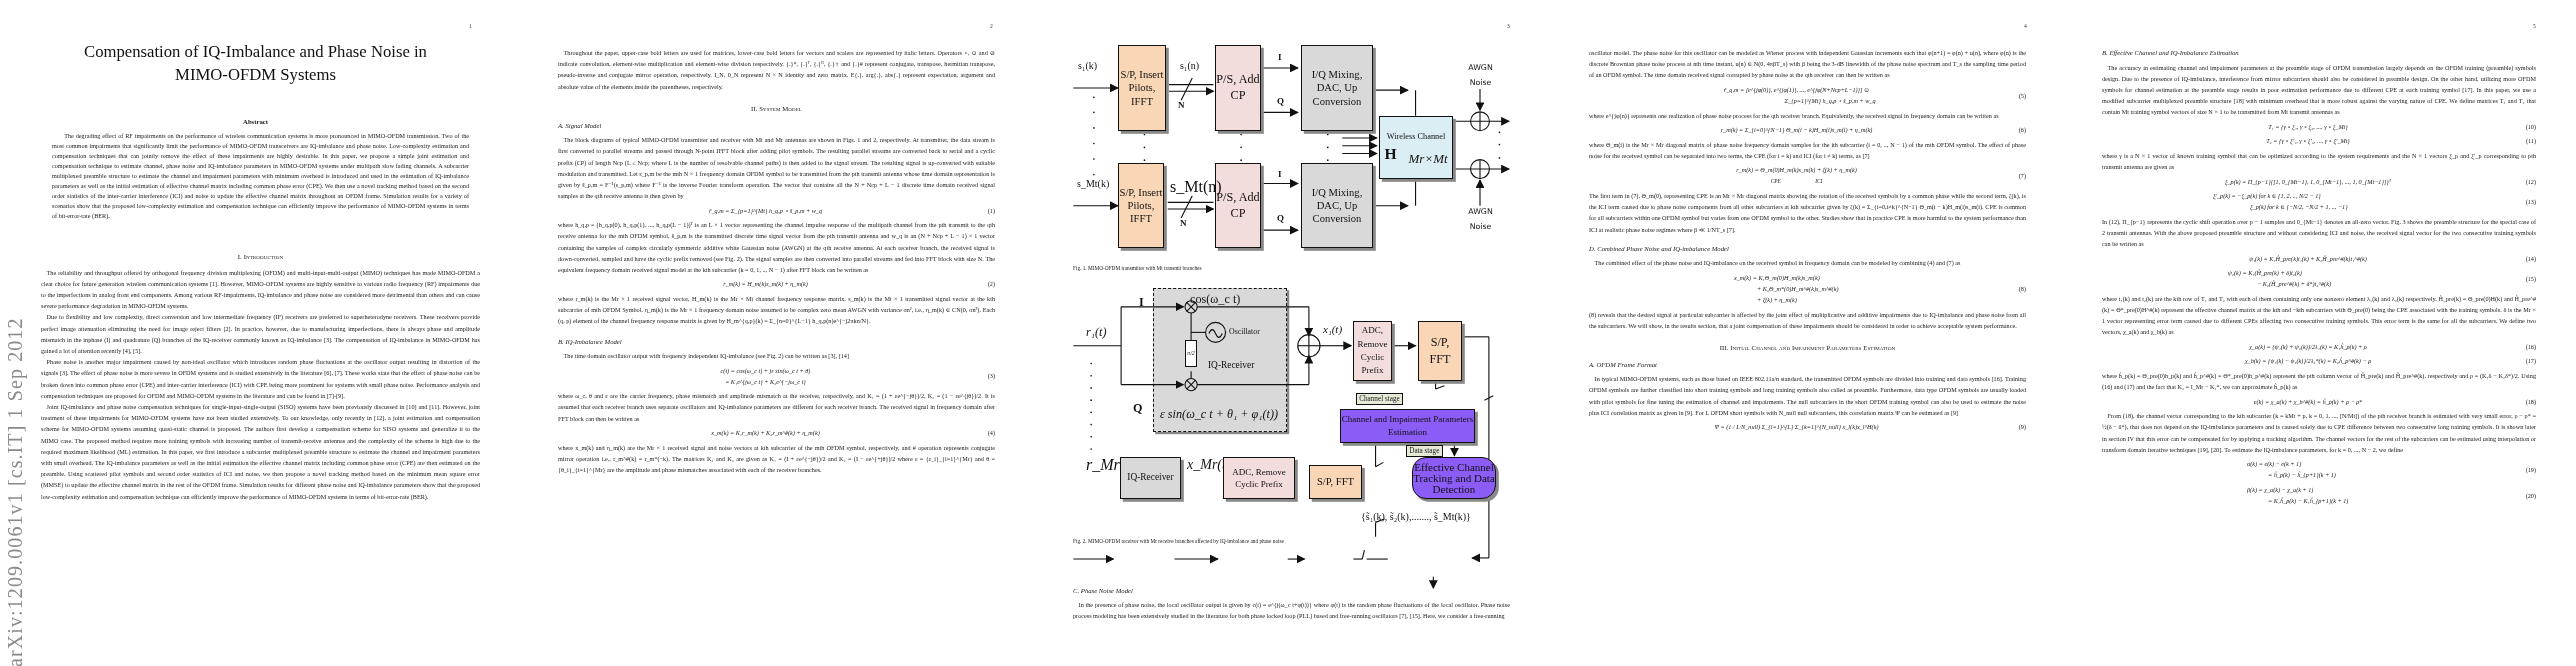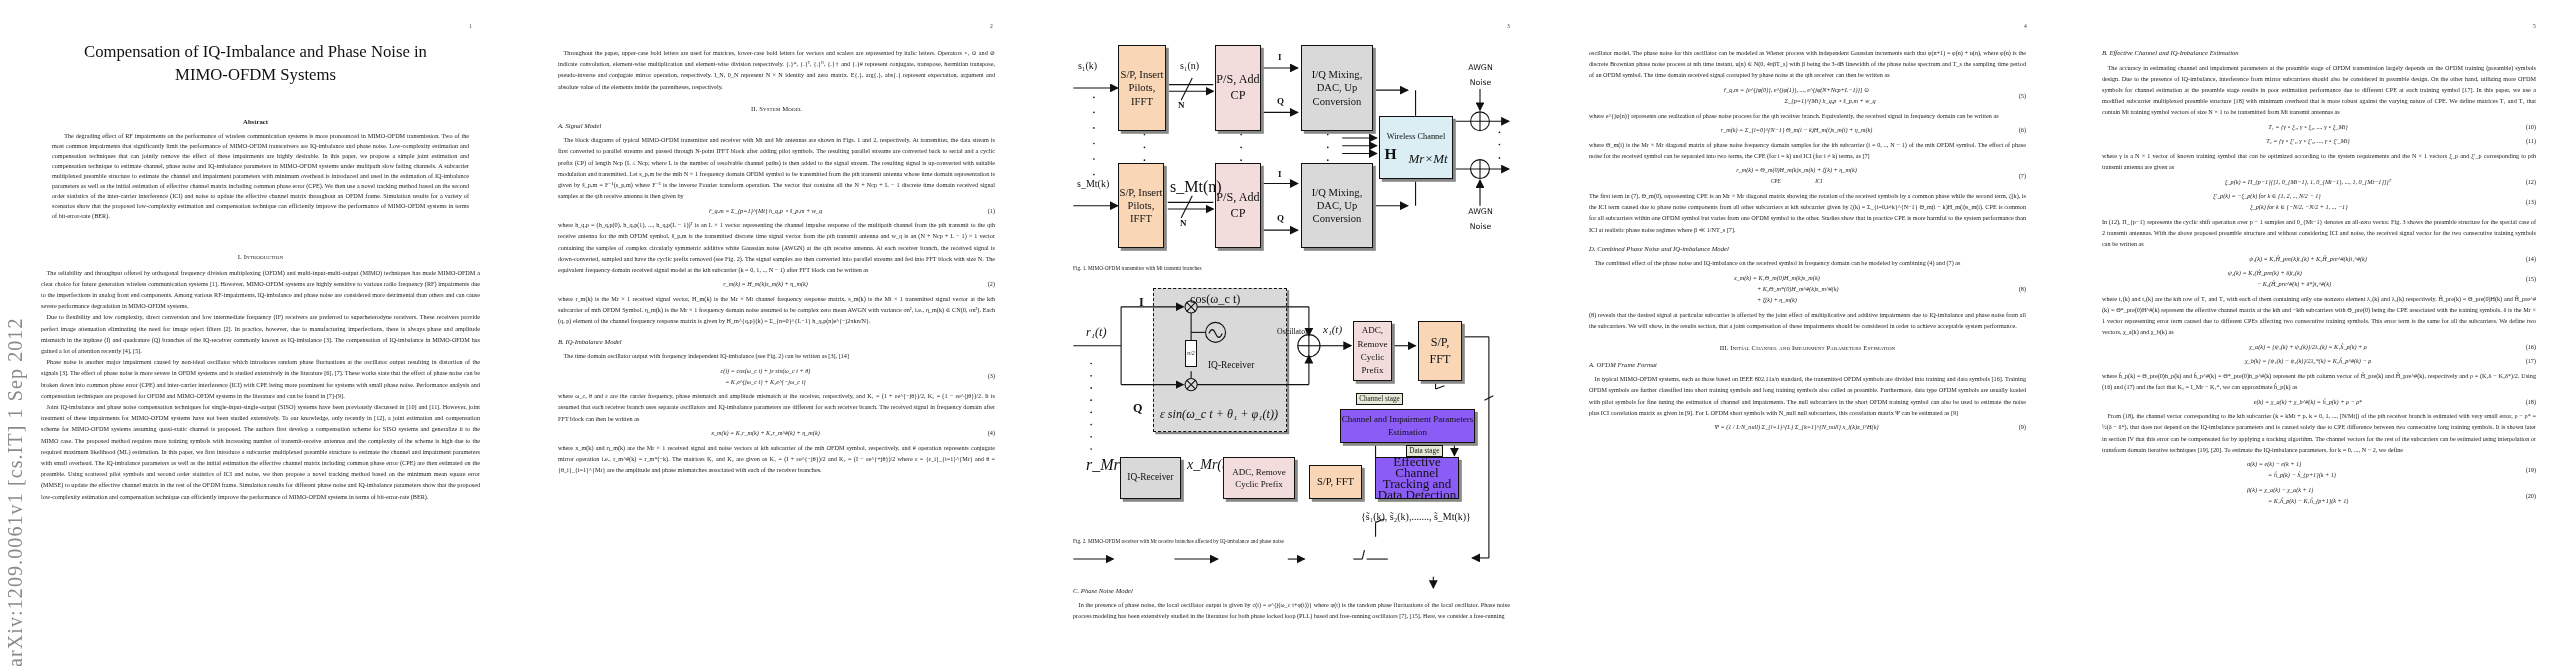--- a/index.html
+++ b/index.html
@@ -247,39 +247,39 @@
         <circle cx="110" cy="720" r="1.5"></circle>
           <circle cx="110" cy="742" r="1.5"></circle>
           <circle cx="110" cy="764" r="1.5"></circle>
         <circle cx="110" cy="786" r="1.5"></circle>
           <circle cx="110" cy="808" r="1.5"></circle>
       </g>
     </svg>
     <div style="position:absolute; left:155px; top:340px; width:10px; height:24.5px; border:0.8px solid #111; background:#fff; font-size:6.1px; font-style:italic; display:flex; align-items:center; justify-content:center;">π/2</div>
     <div class="lbl" style="left:160px; top:292px; font-size:12.2px;">cos(ω_c t)</div>
     <div class="lbl" style="left:130px; top:407px; font-size:12.2px; font-style:italic;">ε sin(ω_c t + θ₁ + φ₁(t))</div>
-    <div class="lbl" style="left:199px; top:327px; font-size:7.8px;margin-left:48px;">Oscillator</div>
+    <div class="lbl" style="left:199px; top:327px; font-size:7.8px;">Oscillator</div>
     <div class="lbl" style="left:178px; top:360px; font-size:9.4px;">IQ-Receiver</div>
     <div class="lbl" style="left:109px; top:295px; font-size:12.2px; font-weight:bold;">I</div>
     <div class="lbl" style="left:103px; top:401px; font-size:12.2px; font-weight:bold;">Q</div>
     <div class="lbl" style="left:56px; top:325px; font-size:12.2px; font-style:italic;">r₁(t)</div>
     <div class="lbl" style="left:293px; top:323px; font-size:11px; font-style:italic;">x₁(t)</div>
 
     <div class="blk pink" style="left:323px; top:321px; width:37px; height:58px; font-size:9px; line-height:13.3px;">ADC, Remove Cyclic Prefix</div>
     <div class="blk peach" style="left:388px; top:321px; width:42px; height:58px; font-size:12.2px; line-height:16.7px;">S/P, FFT</div>
     <div class="tag" style="left:326px; top:393px;">Channel stage</div>
     <div class="blk green" style="left:310px; top:409px; width:133px; height:32px; font-size:9px; line-height:13.3px;">Channel and Impairment Parameters Estimation</div>
     <div class="tag" style="left:376px; top:445px;">Data stage</div>
 
     <div class="lbl" style="left:56px; top:456px; font-size:16px; font-style:italic;">r_Mr(t)</div>
     <div class="lbl" style="left:157px; top:457px; font-size:14px; font-style:italic;">x_Mr(t)</div>
     <div class="blk gray" style="left:90px; top:457px; width:59px; height:40px; font-size:9.4px; line-height:13.3px;">IQ-Receiver</div>
     <div class="blk pink" style="left:193px; top:457px; width:70px; height:40px; font-size:9px; line-height:12.2px;">ADC, Remove Cyclic Prefix</div>
     <div class="blk peach" style="left:279px; top:465px; width:51px; height:32px; font-size:10.6px; line-height:13.3px;">S/P, FFT</div>
-    <div class="blk green" style="left:345px; top:457px; width:82px; height:40px; font-size:13px; line-height:11px;">Effective Channel Tracking and Data Detection</div>
+    <div class="blk green" style="left:382px; top:457px; width:82px; height:40px; font-size:11px; line-height:11px;border-radius:14px;">Effective Channel Tracking and Data Detection</div>
     <div class="lbl" style="left:331px; top:511px; font-size:10px;">{s̃₁(k), s̃₂(k),......., s̃_Mt(k)}</div>
     <div class="caption" style="top:538px;">Fig. 2.   MIMO-OFDM receiver with Mr receive branches affected by IQ-imbalance and phase noise</div>
   </div>
 
   <div class="col" style="top:579px;">
     <div class="sub">C. Phase Noise Model</div>
     <p>In the presence of phase noise, the local oscillator output is given by c(t) = e^{j(ω_c t+φ(t))} where φ(t) is the random phase fluctuations of the local oscillator. Phase noise process modeling has been extensively studied in the literature for both phase locked loop (PLL) based and free-running oscillators [7], [15]. Here, we consider a free-running</p>
   </div>
 </div>
 

